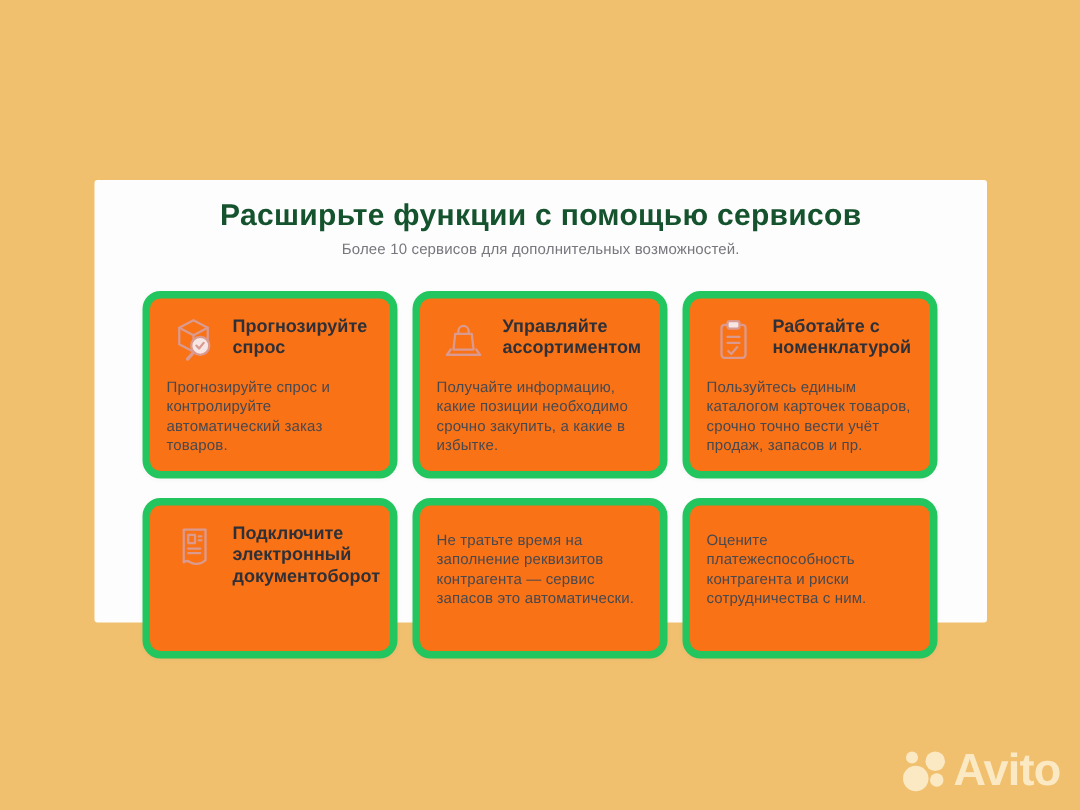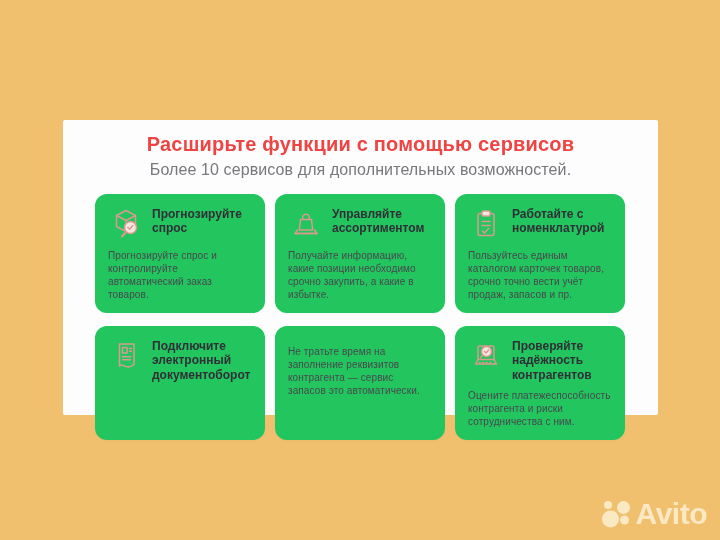--- a/index.html
+++ b/index.html
@@ -7,33 +7,33 @@
     width:720px;height:540px;position:relative;overflow:hidden;
     background:#F1C06F;
     font-family:"Liberation Sans", sans-serif;
   }
   .panel{
     position:absolute;left:63px;top:120px;width:595px;height:295px;
     background:#FDFDFD;border-radius:2px;
   }
   .panel-header{ text-align:center; padding-top:13px; }
   .panel-title{
-    margin:0;font-size:20px;font-weight:700;color:#ef4444;letter-spacing:.2px;
+    margin:0;font-size:20px;font-weight:700;color:#14532d;letter-spacing:.2px;
   }
   .panel-subtitle{
-    margin:5px 0 0 0;font-size:16px;color:#77777E;letter-spacing:.1px;
+    margin:5px 0 0 0;font-size:10px;color:#77777E;letter-spacing:.1px;
   }
   .cards-grid{
     position:absolute;left:32px;top:74px;width:530px;
     display:grid;grid-template-columns:170px 170px 170px;
     grid-template-rows:minmax(86px,auto) minmax(107px,auto);
     column-gap:10px;row-gap:13px;
   }
   .card{
-    box-sizing:border-box;background:#22c55e;border:2px solid #22c55e;
+    box-sizing:border-box;background:#f97316;border:5px solid #22c55e;
     border-radius:12px;padding:10px 11px 10px 11px;
     box-shadow:0 1px 3px rgba(40,40,60,0.04);
   }
   .card-head{display:flex;align-items:flex-start;gap:8px;}
   .card-icon{flex:0 0 36px;width:36px;height:36px;}
   .card-icon svg{width:36px;height:36px;display:block;}
   .card-title{
     margin:1px 0 0 0;font-size:12px;font-weight:700;color:#2F3037;line-height:1.2;
   }
   .card-desc{
@@ -127,35 +127,20 @@
         </span>
         <h3 class="card-title">Подключите электронный документоборот</h3>
       </div>
     </div>
 
     <div class="card">
       <p class="card-desc">Не тратьте время на заполнение реквизитов контрагента — сервис запасов это автоматически.</p>
     </div>
 
     <div class="card">
-      <div class="card-head">
-        <span class="card-icon">
-          <svg viewBox="0 0 36 36">
-            <g fill="none" stroke="#DA9A90" stroke-width="1.5" stroke-linejoin="round" stroke-linecap="round">
-              <path d="M10 21.5 V9.5 a1.5 1.5 0 0 1 1.5 -1.5 h13 a1.5 1.5 0 0 1 1.5 1.5 V21.5"></path>
-              <path d="M10 21.5 h16 l2.5 4.5 h-21 Z"></path>
-              <path d="M11 24.6 h14" stroke-dasharray="1.5 2" stroke-width="1.1"></path>
-              <circle cx="18.5" cy="13.5" r="5" fill="#F7E7E4"></circle>
-              <path d="M16.5 13.4 l1.5 1.6 2.6-3.1"></path>
-              <path d="M14.9 17.1 l-2.3 2.5"></path>
-            </g>
-          </svg>
-        </span>
-        <h3 class="card-title">Проверяйте надёжность контрагентов</h3>
-      </div>
       <p class="card-desc">Оцените платежеспособность контрагента и риски сотрудничества с ним.</p>
     </div>
 
   </div>
 </div>
 
 <div class="watermark">
   <svg viewBox="0 0 30 30">
     <circle cx="6" cy="6" r="4"></circle>
     <circle cx="8.5" cy="20" r="8.5"></circle>

